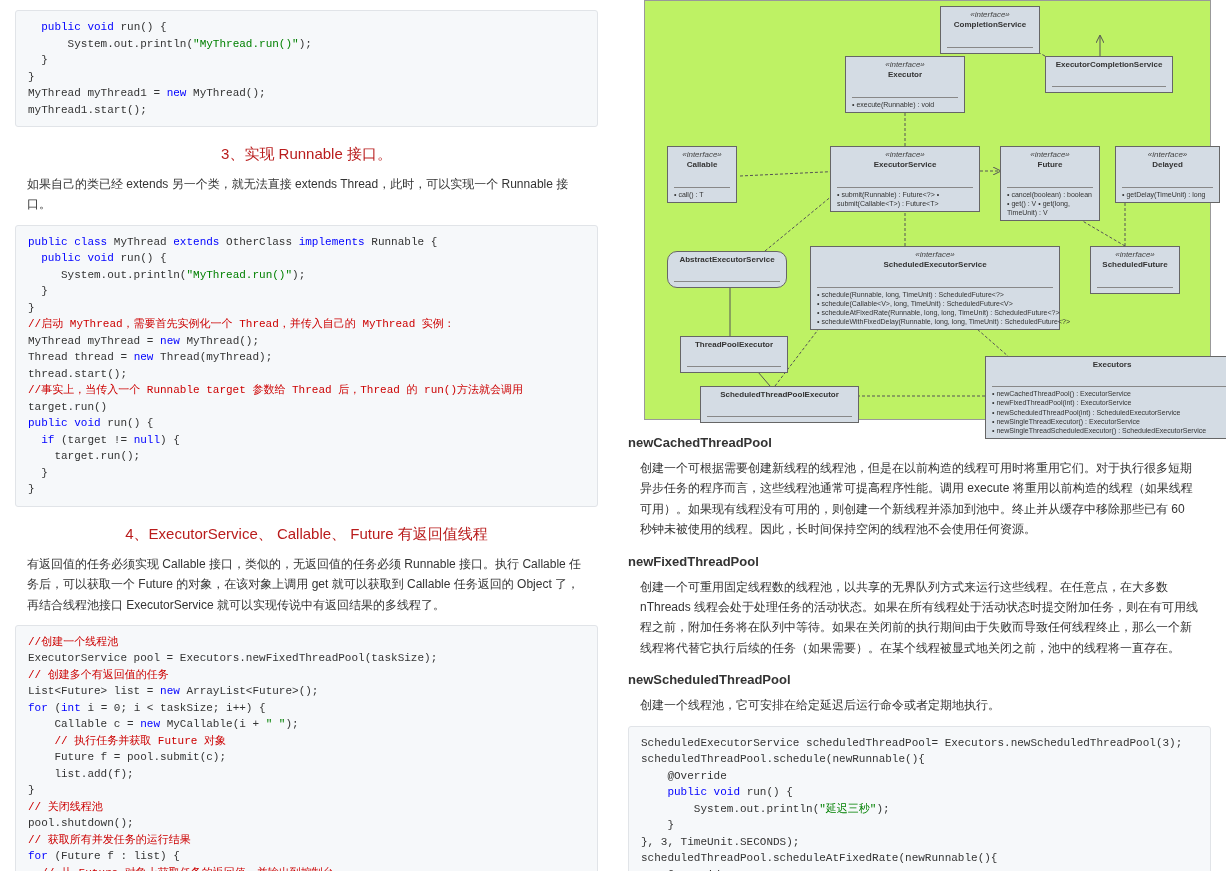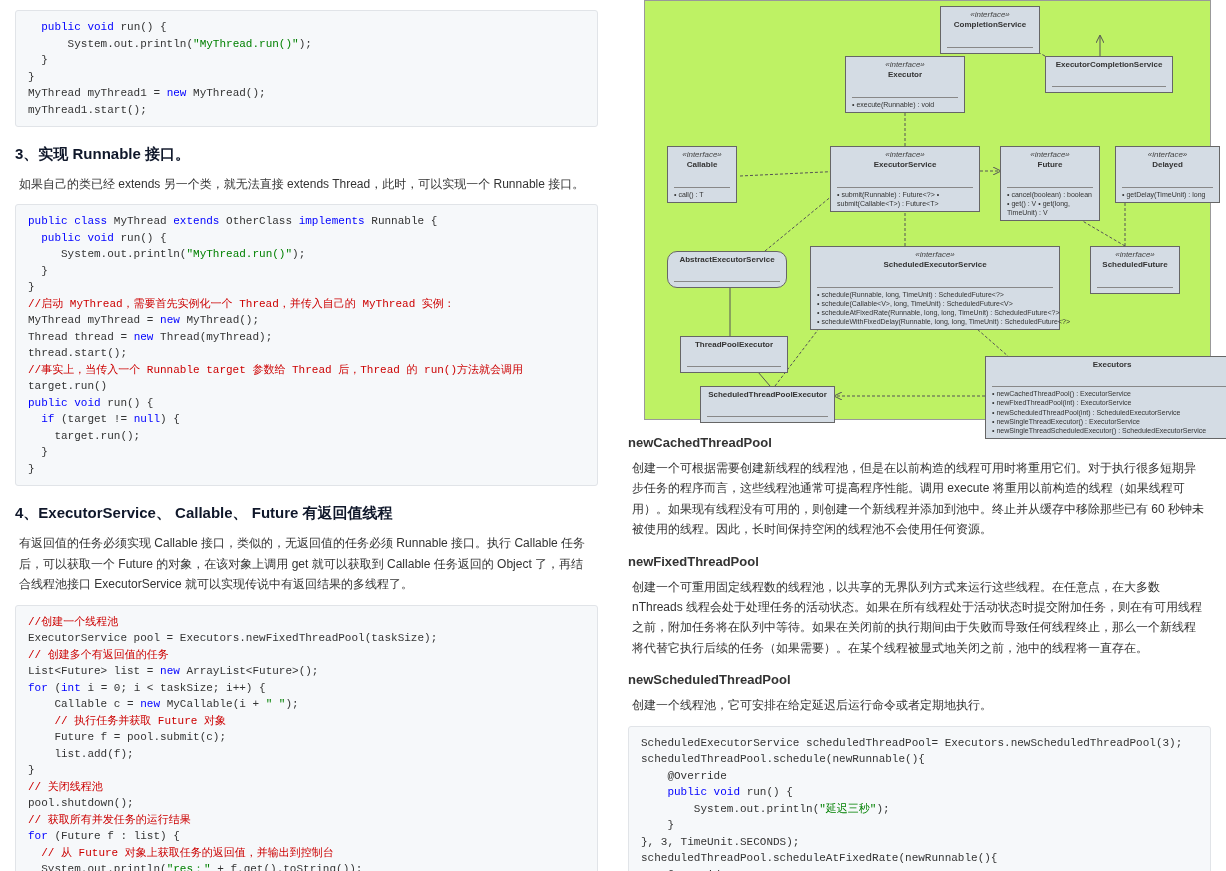--- a/index.html
+++ b/index.html
@@ -3,22 +3,22 @@
 <meta charset="utf-8">
 <style>
 * { box-sizing: border-box; margin: 0; padding: 0; }
 body { font-family: "Microsoft YaHei", sans-serif; font-size: 12px; color: #333; background: #fff; display: flex; }
 .left-col { width: 613px; padding: 0 15px 15px 15px; }
 .right-col { width: 613px; padding: 0 15px 15px 15px; }
 .code-block { background: #f6f8fa; border: 1px solid #e1e4e8; border-radius: 3px; padding: 8px 12px; font-family: "Courier New", monospace; font-size: 11px; line-height: 1.5; white-space: pre; overflow: hidden; margin: 10px 0; }
 .code-block .kw { color: #0000ff; }
 .code-block .str { color: #008000; }
 .code-block .cmt-red { color: #cc0000; }
-.heading { font-weight: bold; font-size: 15px; color: #0f172a; margin: 18px 0 10px 0; }
-.para { font-size: 12px; line-height: 1.7; color: #333; margin: 8px 4px; }
+.heading { font-weight: normal; font-size: 15px; color: #b91c1c; margin: 18px 0 10px 0; text-align: center; }
+.para { font-size: 12px; line-height: 1.7; color: #333; margin: 8px 12px; }
 .subhead { font-weight: bold; font-size: 13px; margin: 14px 0 8px 0; }
 .diagram { background: #bef264; padding: 10px; border: 1px solid #999; margin-bottom: 15px; font-size: 9px; position: relative; height: 420px; margin-left: 16px; }
 .uml-box { position: absolute; background: #d4dce4; border: 1px solid #666; padding: 3px 6px; font-size: 8px; line-height: 1.3; }
 .uml-box .iface { font-style: italic; text-align: center; color: #444; }
 .uml-box .name { font-weight: bold; text-align: center; border-bottom: 1px solid #888; padding-bottom: 16px; margin-bottom: 2px; }
 .uml-box .ops { font-size: 7px; color: #333; }
 svg.arrows { position: absolute; top: 0; left: 0; width: 100%; height: 100%; pointer-events: none; }
 </style>
 </head>
 <body>
@@ -157,21 +157,21 @@
         <div class="name">ThreadPoolExecutor</div>
       </div>
 <div class="uml-box" style="left:340px; top:355px; width:254px;">
         <div class="name">Executors</div>
         <div class="ops" style="white-space:pre">• newCachedThreadPool() : ExecutorService
 • newFixedThreadPool(int) : ExecutorService
 • newScheduledThreadPool(int) : ScheduledExecutorService
 • newSingleThreadExecutor() : ExecutorService
 • newSingleThreadScheduledExecutor() : ScheduledExecutorService</div>
       </div>
-<div class="uml-box" style="left:55px; top:385px; width:135px;">
+<div class="uml-box" style="left:55px; top:385px; width:159px;">
         <div class="name">ScheduledThreadPoolExecutor</div>
       </div>
 </div>
 
 <div class="subhead">newCachedThreadPool</div>
 <div class="para">创建一个可根据需要创建新线程的线程池，但是在以前构造的线程可用时将重用它们。对于执行很多短期异步任务的程序而言，这些线程池通常可提高程序性能。调用 execute 将重用以前构造的线程（如果线程可用）。如果现有线程没有可用的，则创建一个新线程并添加到池中。终止并从缓存中移除那些已有 60 秒钟未被使用的线程。因此，长时间保持空闲的线程池不会使用任何资源。</div>
 
 <div class="subhead">newFixedThreadPool</div>
 <div class="para">创建一个可重用固定线程数的线程池，以共享的无界队列方式来运行这些线程。在任意点，在大多数 nThreads 线程会处于处理任务的活动状态。如果在所有线程处于活动状态时提交附加任务，则在有可用线程之前，附加任务将在队列中等待。如果在关闭前的执行期间由于失败而导致任何线程终止，那么一个新线程将代替它执行后续的任务（如果需要）。在某个线程被显式地关闭之前，池中的线程将一直存在。</div>
 

